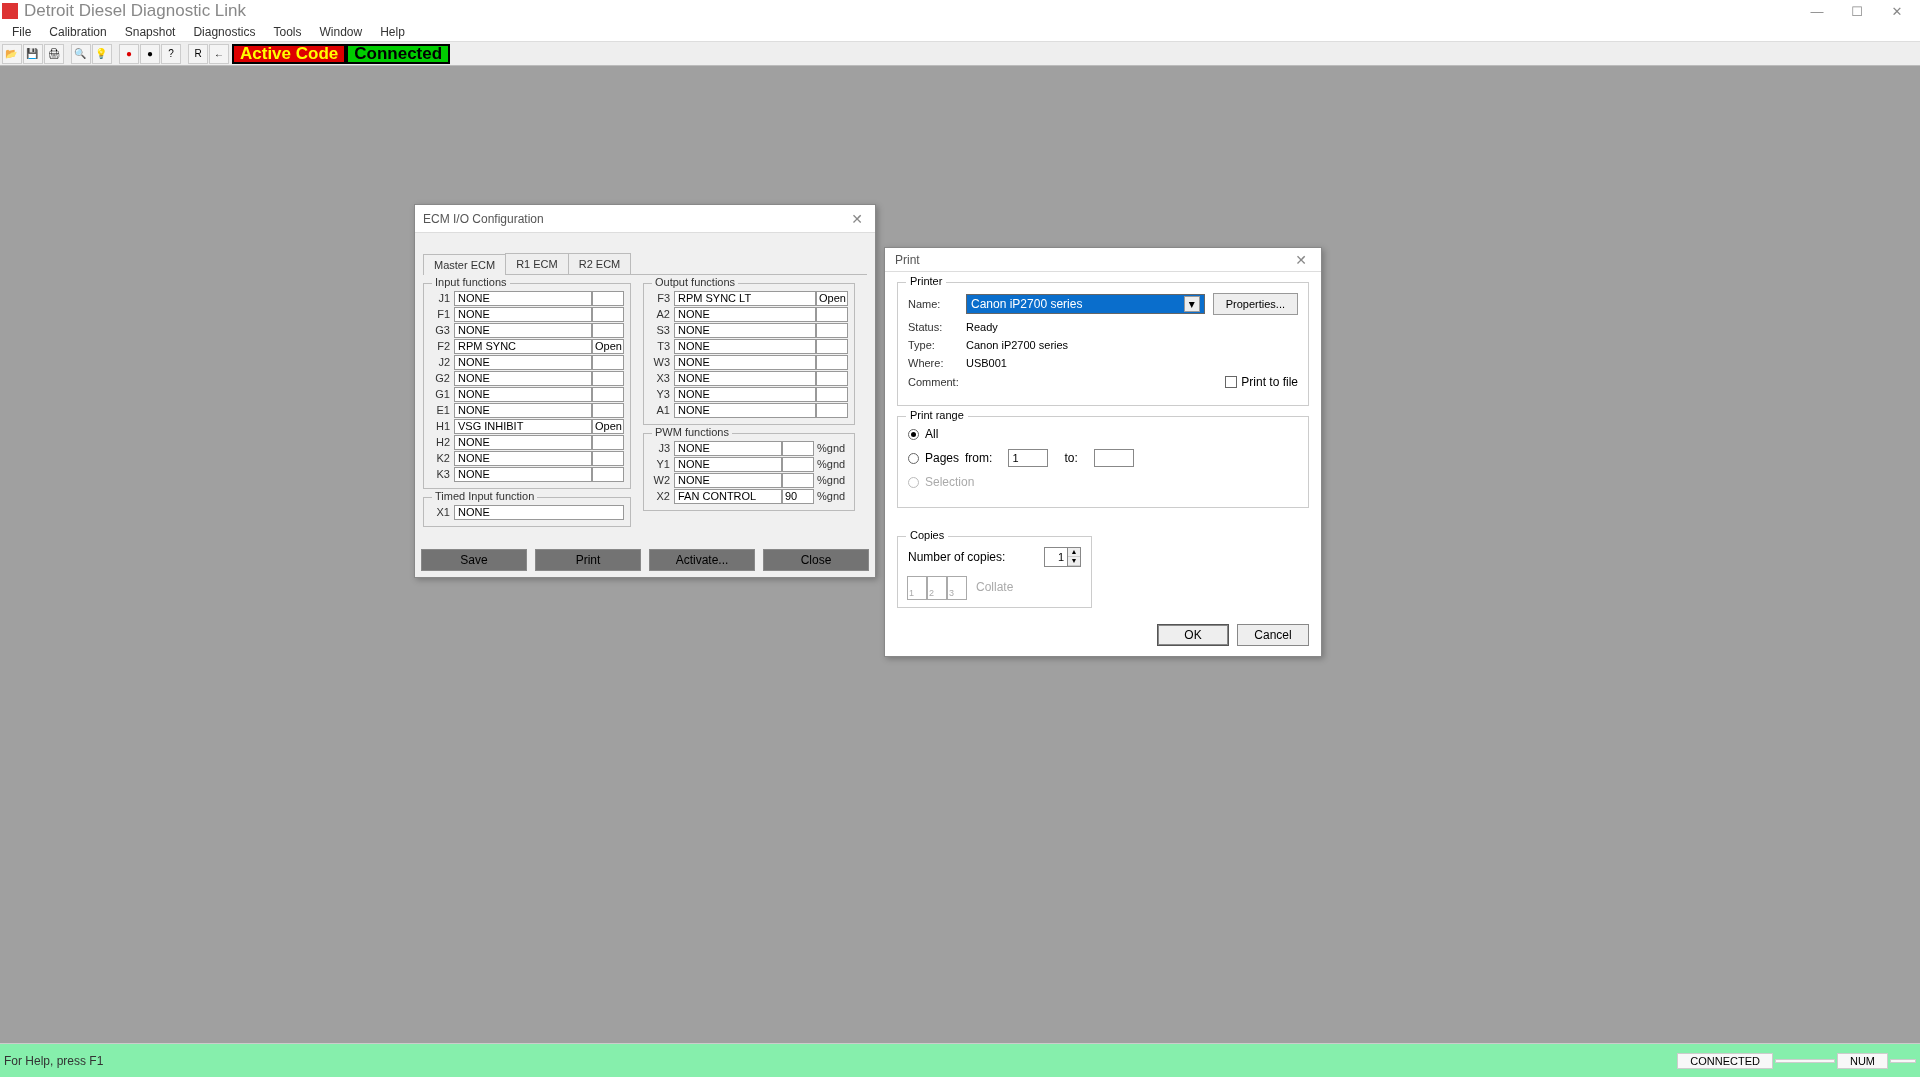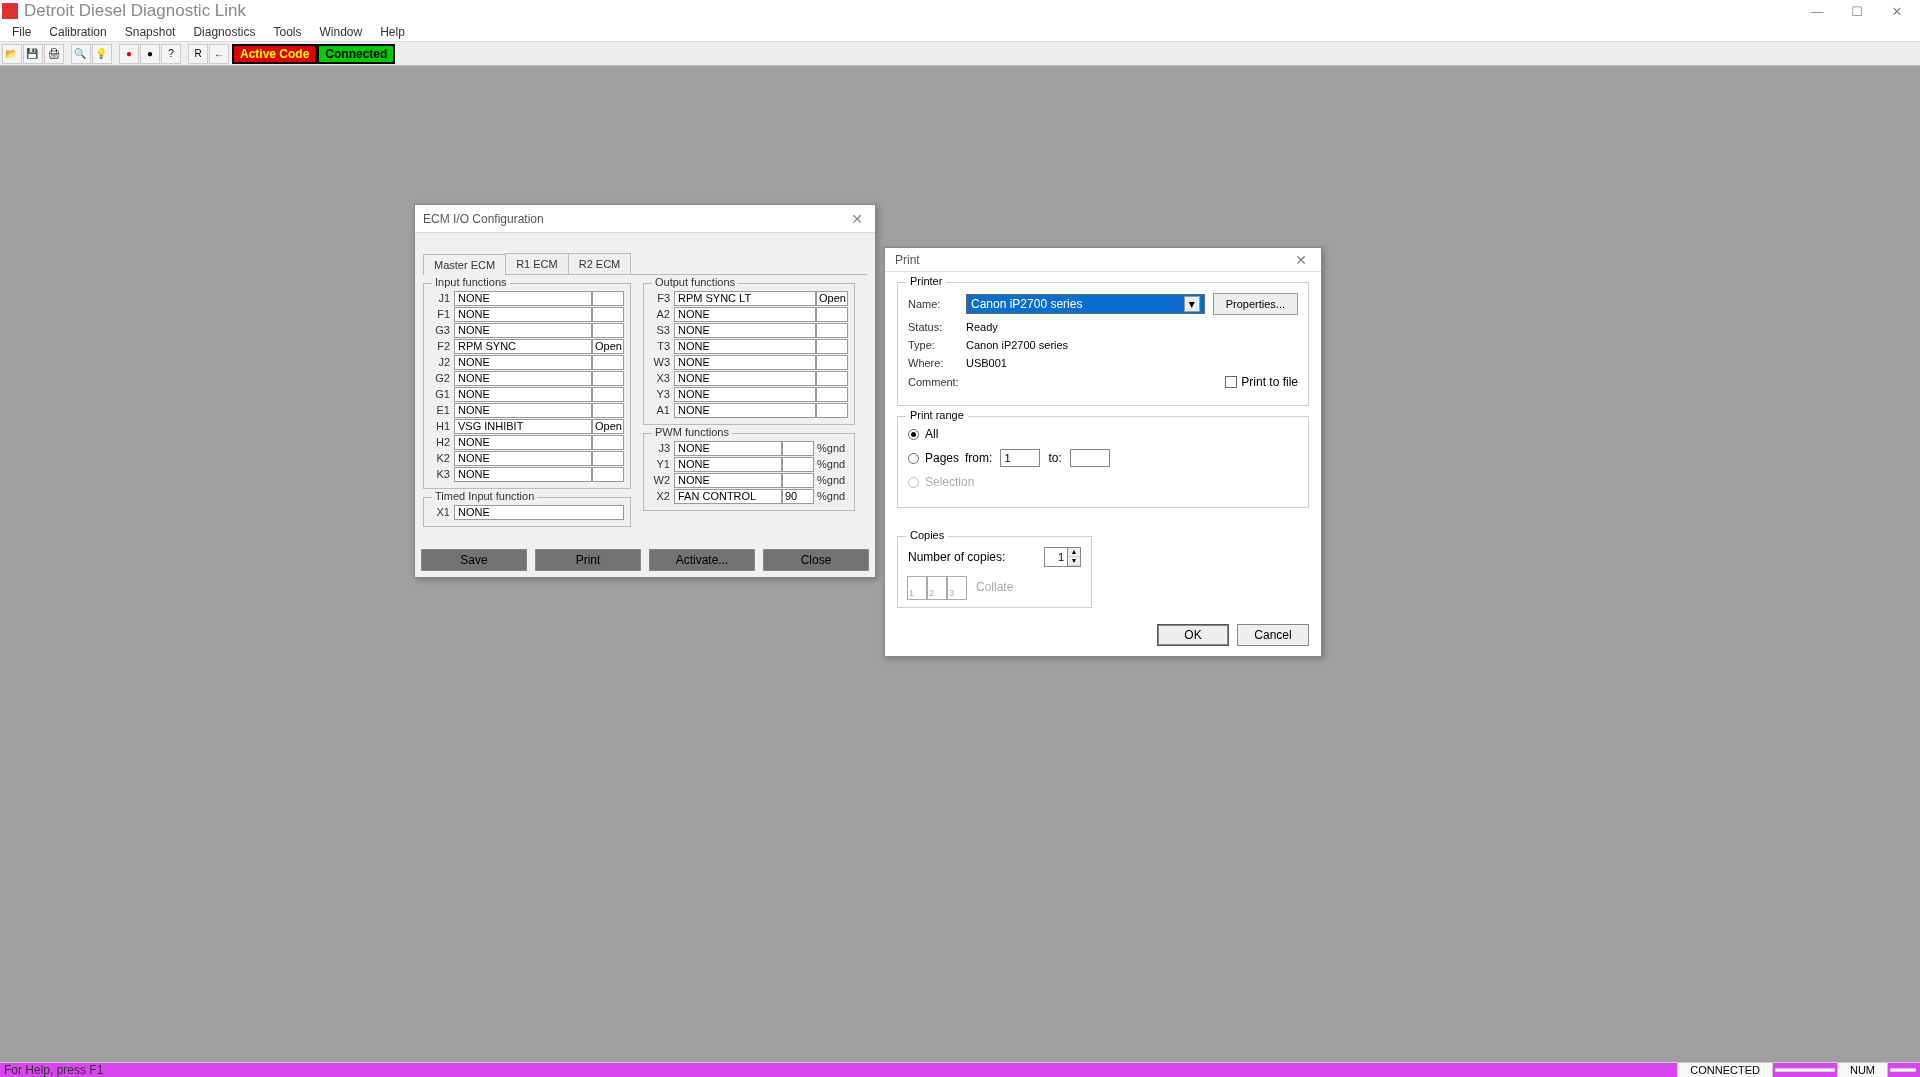--- a/index.html
+++ b/index.html
@@ -7,25 +7,25 @@
 .titlebar { background: #fff; height: 22px; display: flex; align-items: center; padding: 0 2px; color: #888; }
 .titlebar .title-icon { width: 16px; height: 16px; margin-right: 6px; background: #d33; display: inline-block; }
 .titlebar .title-text { flex: 1; font-size: 17px; }
 .titlebar .win-controls { display: flex; gap: 14px; padding-right: 8px; }
 .titlebar .win-controls span { width: 26px; text-align: center; color: #888; font-size: 13px; cursor: default; }
 .menubar { background: #fff; height: 20px; display: flex; align-items: center; padding: 0 4px; gap: 2px; border-bottom: 1px solid #ddd; }
 .menubar .menu-item { padding: 2px 8px; color: #333; }
 .toolbar { background: #eee; height: 24px; display: flex; align-items: center; padding: 0 2px; border-bottom: 1px solid #bbb; }
 .toolbar .tb-btn { width: 20px; height: 20px; border: 1px solid #ccc; background: #f4f4f4; margin-right: 1px; display: flex; align-items: center; justify-content: center; font-size: 10px; }
 .toolbar .tb-sep { width: 6px; }
-.toolbar .status-badge { height: 20px; padding: 0 6px; font-weight: bold; border: 2px solid #000; display: flex; align-items: center; font-size: 12px; }
+.toolbar .status-badge { height: 20px; padding: 0 6px; font-weight: bold; border: 2px solid #000; display: flex; align-items: center; font-size: 17px; }
 .badge-active { background: #d00; color: #ff0; margin-left: 2px; }
 .badge-connected { background: #0c0; color: #000; }
 .workspace { position: absolute; top: 66px; left: 0; right: 0; bottom: 22px; background: #a0a0a0; }
-.statusbar { position: absolute; bottom: 0; left: 0; right: 0; height: 15px; background: #d946ef; border-top: 1px solid #ccc; display: flex; align-items: center; padding: 0 4px; }
+.statusbar { position: absolute; bottom: 0; left: 0; right: 0; height: 34px; background: #86efac; border-top: 1px solid #ccc; display: flex; align-items: center; padding: 0 4px; }
 .statusbar .status-left { flex: 1; color: #333; }
 .statusbar .status-cell { border: 1px solid #ccc; padding: 1px 12px; margin-left: 2px; background: #f8f8f8; font-size: 11px; }
 .statusbar .status-cell.empty { width: 60px; }
 
 
 .dialog { position: absolute; background: #f0f0f0; border: 1px solid #888; box-shadow: 2px 2px 6px rgba(0,0,0,0.25); }
 .dialog .dlg-titlebar { background: #fff; height: 28px; display: flex; align-items: center; padding: 0 8px; border-bottom: 1px solid #ddd; }
 .dialog .dlg-titlebar .dlg-title { flex: 1; color: #555; }
 .dialog .dlg-titlebar .dlg-close { width: 20px; text-align: center; color: #888; font-size: 14px; }
 .ecm-dialog { left: 414px; top: 204px; width: 462px; }
@@ -62,21 +62,21 @@
 .ptf-row { display: flex; align-items: center; justify-content: flex-end; }
 .ptf-row .cb { width: 12px; height: 12px; border: 1px solid #666; margin-right: 4px; display: inline-block; }
 .two-cols { display: flex; gap: 10px; flex-direction: column; }
 .print-range { flex: 1; }
 .copies { width: 195px; margin-top: 8px; }
 .radio-row { display: flex; align-items: center; margin-bottom: 8px; font-size: 11px; }
 .radio { width: 11px; height: 11px; border: 1px solid #666; border-radius: 50%; margin-right: 6px; display: inline-flex; align-items: center; justify-content: center; }
 .radio.sel::after { content: ""; width: 5px; height: 5px; background: #000; border-radius: 50%; }
 .radio-row.disabled { color: #aaa; }
 .radio-row.disabled .radio { border-color: #bbb; }
-.pages-inline { display: flex; align-items: center; gap: 8px; font-size: 11px; margin-left: 6px; }
+.pages-inline { display: flex; align-items: center; gap: 16px; font-size: 11px; margin-left: 6px; }
 .pages-inline input { width: 40px; height: 18px; border: 1px solid #888; font-size: 11px; padding: 0 3px; }
 .copies-row { display: flex; align-items: center; justify-content: space-between; font-size: 11px; margin-bottom: 10px; }
 .spin { display: flex; align-items: center; border: 1px solid #888; height: 20px; }
 .spin input { width: 22px; border: none; text-align: right; padding: 0 3px; font-size: 11px; }
 .spin .spin-btns { display: flex; flex-direction: column; border-left: 1px solid #888; }
 .spin .spin-btns span { width: 12px; height: 9px; font-size: 7px; line-height: 7px; text-align: center; background: #eee; border-bottom: 1px solid #ccc; }
 .collate-row { display: flex; align-items: center; gap: 6px; font-size: 11px; color: #aaa; }
 .collate-icons { display: flex; gap: 4px; }
 .page-icon { width: 16px; height: 20px; border: 1px solid #aaa; background: #fff; font-size: 9px; display: flex; align-items: flex-end; justify-content: flex-start; padding: 1px; position: relative; }
 .page-icon::after { content: attr(data-num2); position: absolute; right: -4px; bottom: -4px; width: 16px; height: 20px; border: 1px solid #aaa; background: #fff; font-size: 9px; display: flex; align-items: flex-end; padding: 1px; }

